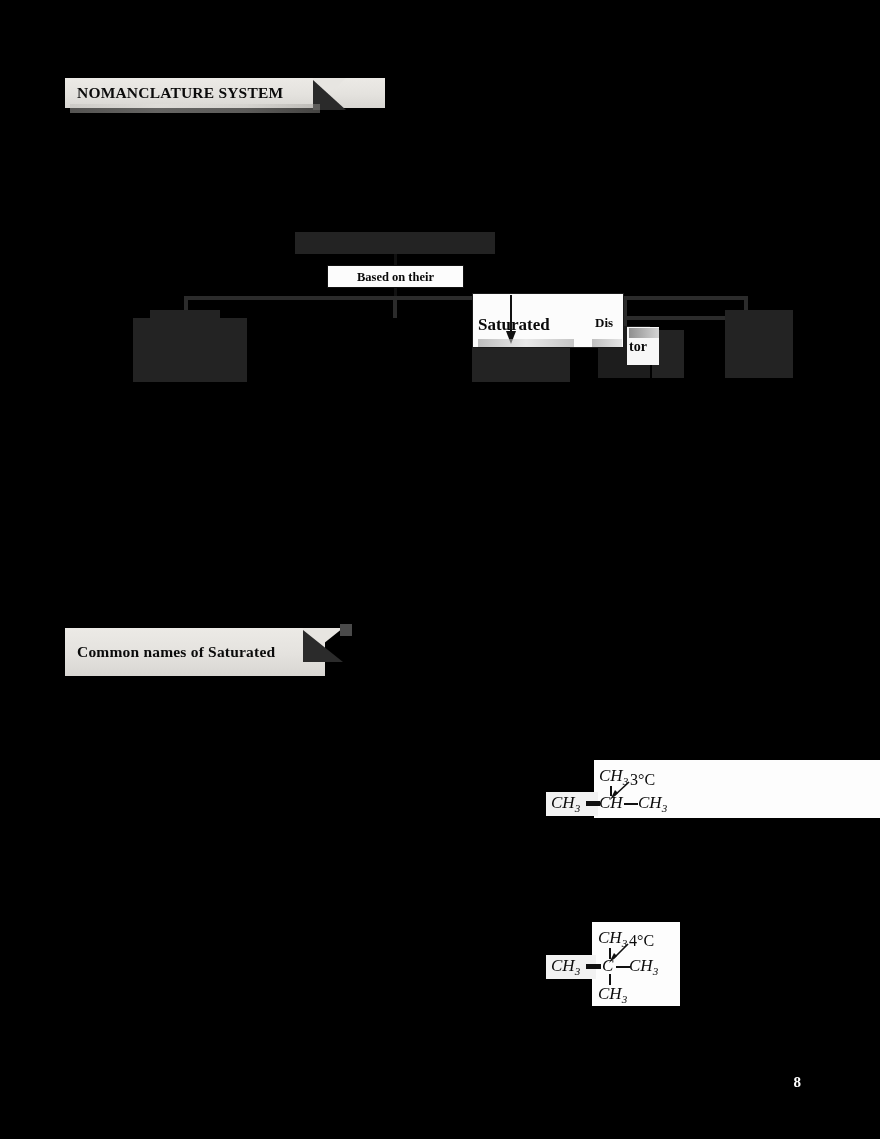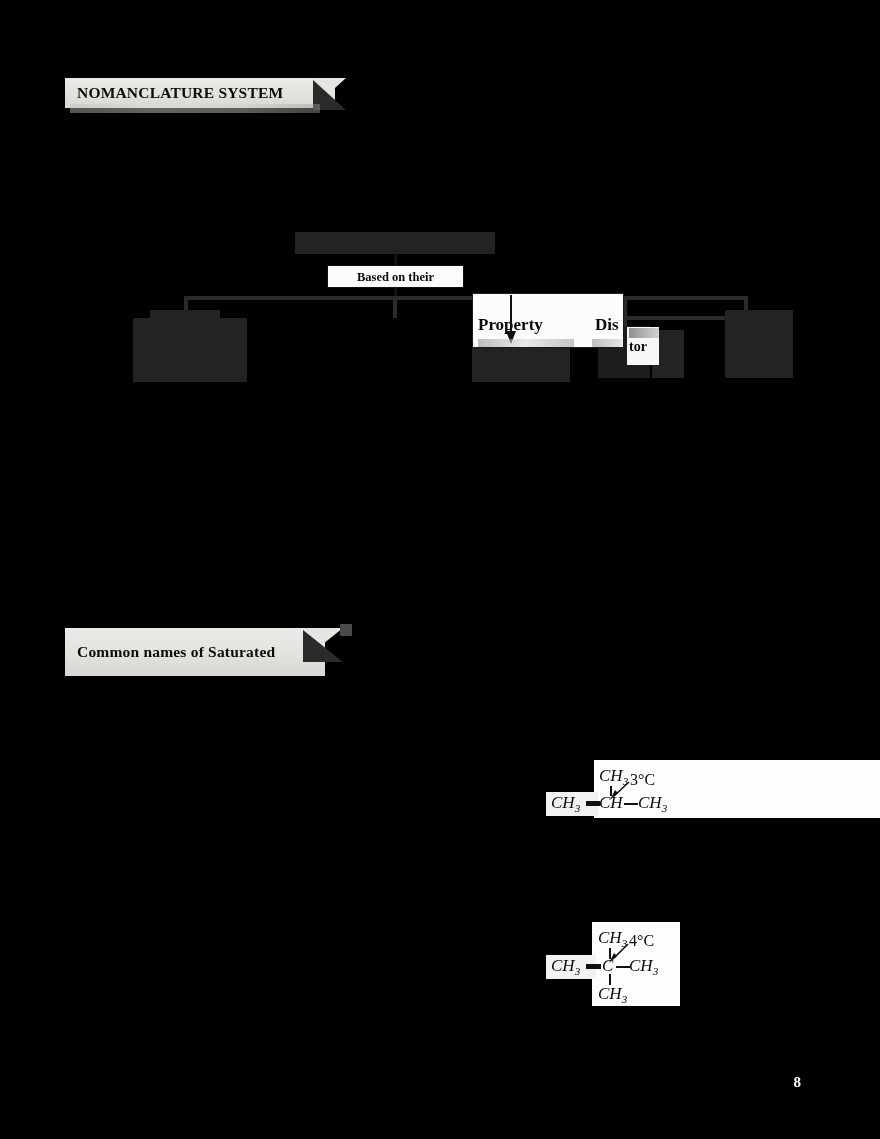--- a/index.html
+++ b/index.html
@@ -60,21 +60,21 @@
   .pageno{
     position:absolute;right:79px;bottom:48px;color:#fff;font-weight:bold;
     font-size:15px;font-family:"Liberation Serif", serif;
   }
 </style>
 </head>
 <body>
 
 <div class="page">
 
-  <div class="banner" style="left:65px;top:78px;width:270px;height:30px;">
+  <div class="banner" style="left:65px;top:78px;width:292px;height:30px;padding-left:28px;">
     <span class="btext">NOMANCLATURE SYSTEM</span>
   </div>
 
   <div style="position:absolute;left:313px;top:78px;width:0;height:0;
               border-top:30px solid #e7e5e1;border-right:33px solid transparent;"></div>
   <div style="position:absolute;left:313px;top:80px;width:0;height:0;
               border-bottom:30px solid #2a2a2a;border-right:33px solid transparent;"></div>
   <div class="ghost" style="left:70px;top:104px;width:250px;height:9px;
               background:linear-gradient(90deg,#bdbbb7,#e2e0dc 35%,#cfcdc9 70%,#9a9894);opacity:.45;"></div>
 
@@ -115,22 +115,22 @@
   <div class="node dark" style="left:652px;top:330px;width:32px;height:48px;">
     <span class="ntext"></span>
   </div>
 
   <div class="node dark" style="left:725px;top:310px;width:68px;height:68px;">
     <span class="ntext"></span>
   </div>
 
   <div class="node white" style="left:472px;top:293px;width:152px;height:55px;border-color:#1a1a1a;">
   </div>
-  <span class="fragtext" style="left:478px;top:315px;font-size:17px;">Property</span>
-  <span class="fragtext" style="left:595px;top:315px;font-size:17px;">Dis</span>
+  <span class="fragtext" style="left:478px;top:315px;font-size:17px;">Saturated</span>
+  <span class="fragtext" style="left:595px;top:315px;font-size:13px;">Dis</span>
 
   <svg class="overlay">
     <line x1="511" y1="295" x2="511" y2="336" stroke="#111" stroke-width="2"></line>
     <polygon points="511,344 506,331 516,331" fill="#111"></polygon>
   </svg>
 
   <div style="position:absolute;left:627px;top:327px;width:32px;height:38px;background:#f7f7f7;"></div>
   <span class="fragtext" style="left:629px;top:339px;font-size:14px;">tor</span>
   <div style="position:absolute;left:629px;top:328px;width:30px;height:10px;
               background:linear-gradient(90deg,#4a4a4a,#bdbdbd);opacity:.6;"></div>

